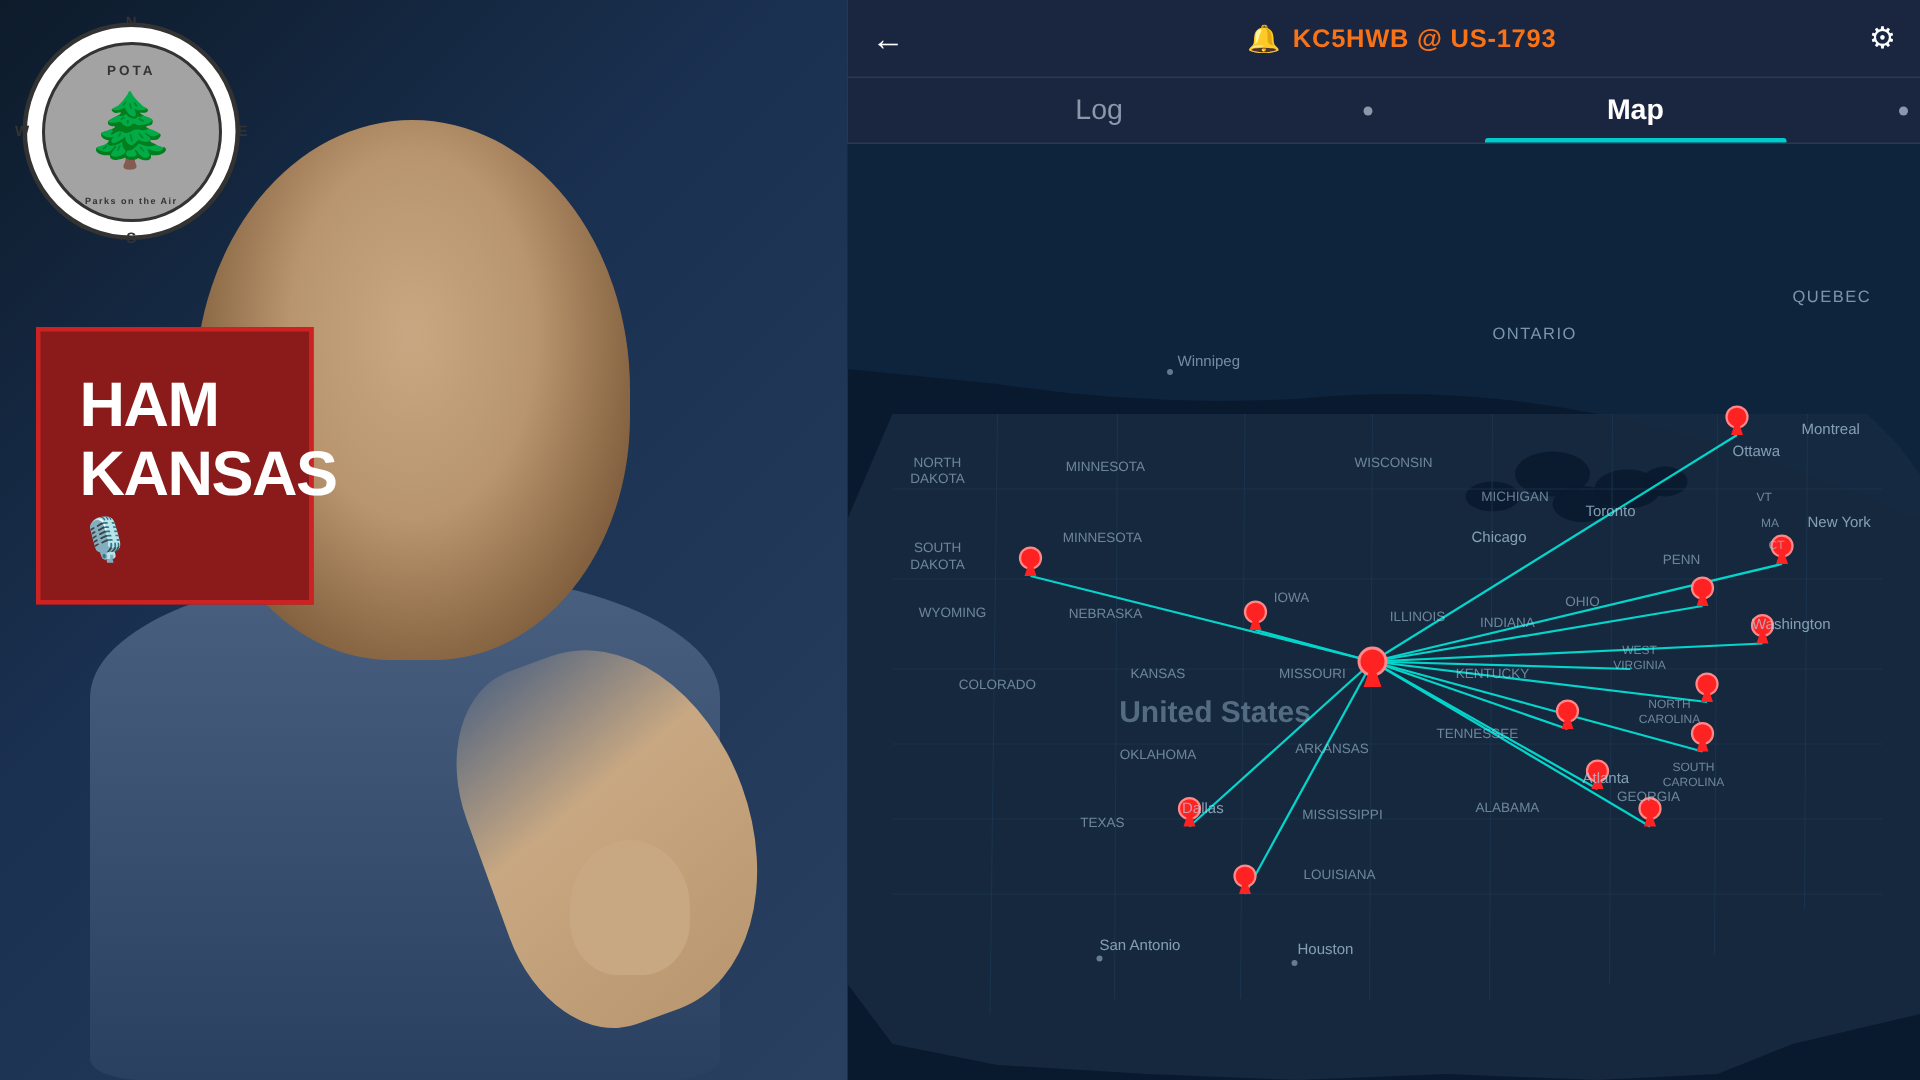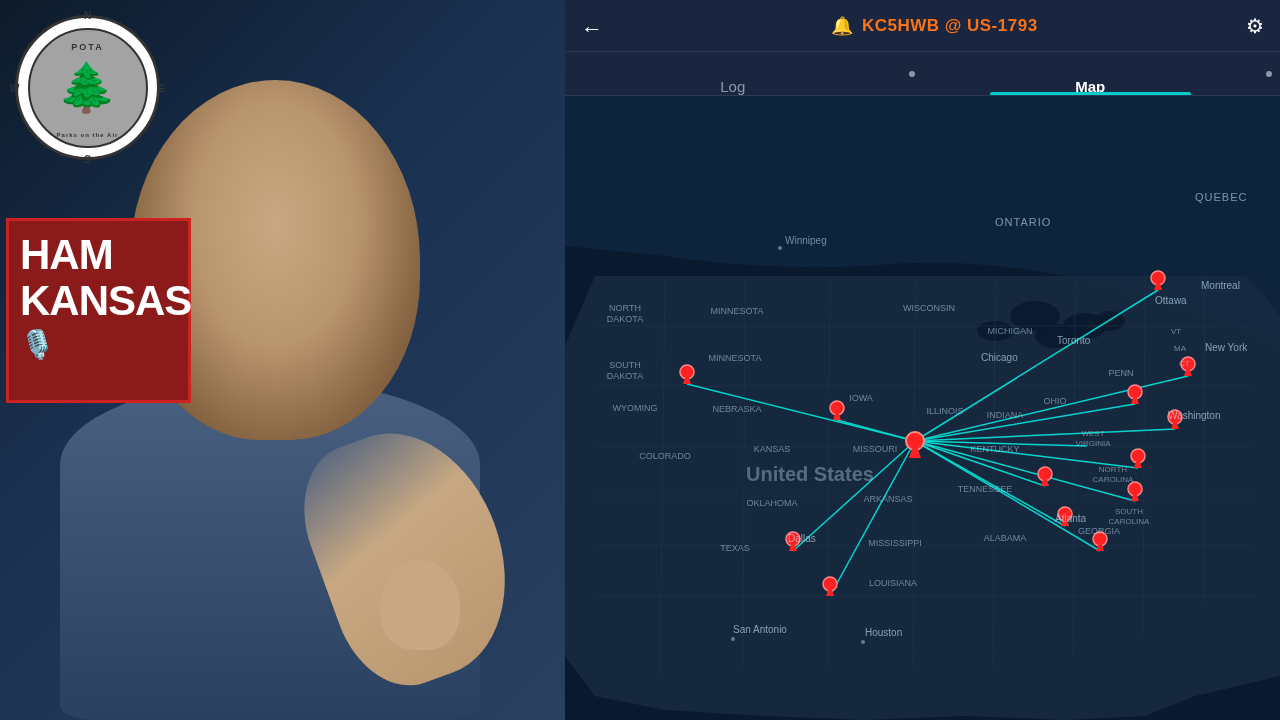--- a/index.html
+++ b/index.html
@@ -132,26 +132,26 @@
 
     .compass-n { position: absolute; top: -8px; left: 50%; transform: translateX(-50%); font-size: 10px; font-weight: bold; color: #333; }
     .compass-s { position: absolute; bottom: -8px; left: 50%; transform: translateX(-50%); font-size: 10px; font-weight: bold; color: #333; }
     .compass-e { position: absolute; right: -8px; top: 50%; transform: translateY(-50%); font-size: 10px; font-weight: bold; color: #333; }
     .compass-w { position: absolute; left: -8px; top: 50%; transform: translateY(-50%); font-size: 10px; font-weight: bold; color: #333; }
 
     
     .hr20-badge {
       position: absolute;
       top: 218px;
-      left: 6px;
+      left: 24px;
       width: 185px;
       height: 185px;
       background: #8b1a1a;
       border: 3px solid #cc2222;
-      padding: 11px;
+      padding: 26px;
     }
 
     .hr20-text {
       color: white;
       font-size: 42px;
       font-weight: 900;
       line-height: 1.1;
       letter-spacing: -1px;
     }
 
@@ -222,24 +222,24 @@
       height: 44px;
       display: flex;
       align-items: center;
       border-bottom: 1px solid #2a3a55;
     }
 
     .nav-tab {
       flex: 1;
       height: 100%;
       display: flex;
-      align-items: flex-end;
+      align-items: center;
       justify-content: center;
       color: #8899aa;
-      font-size: 15px;
+      font-size: 19px;
       cursor: pointer;
       position: relative;
     }
 
     .nav-tab.active {
       color: white;
       font-weight: 600;
     }
 
     .nav-tab.active::after {

